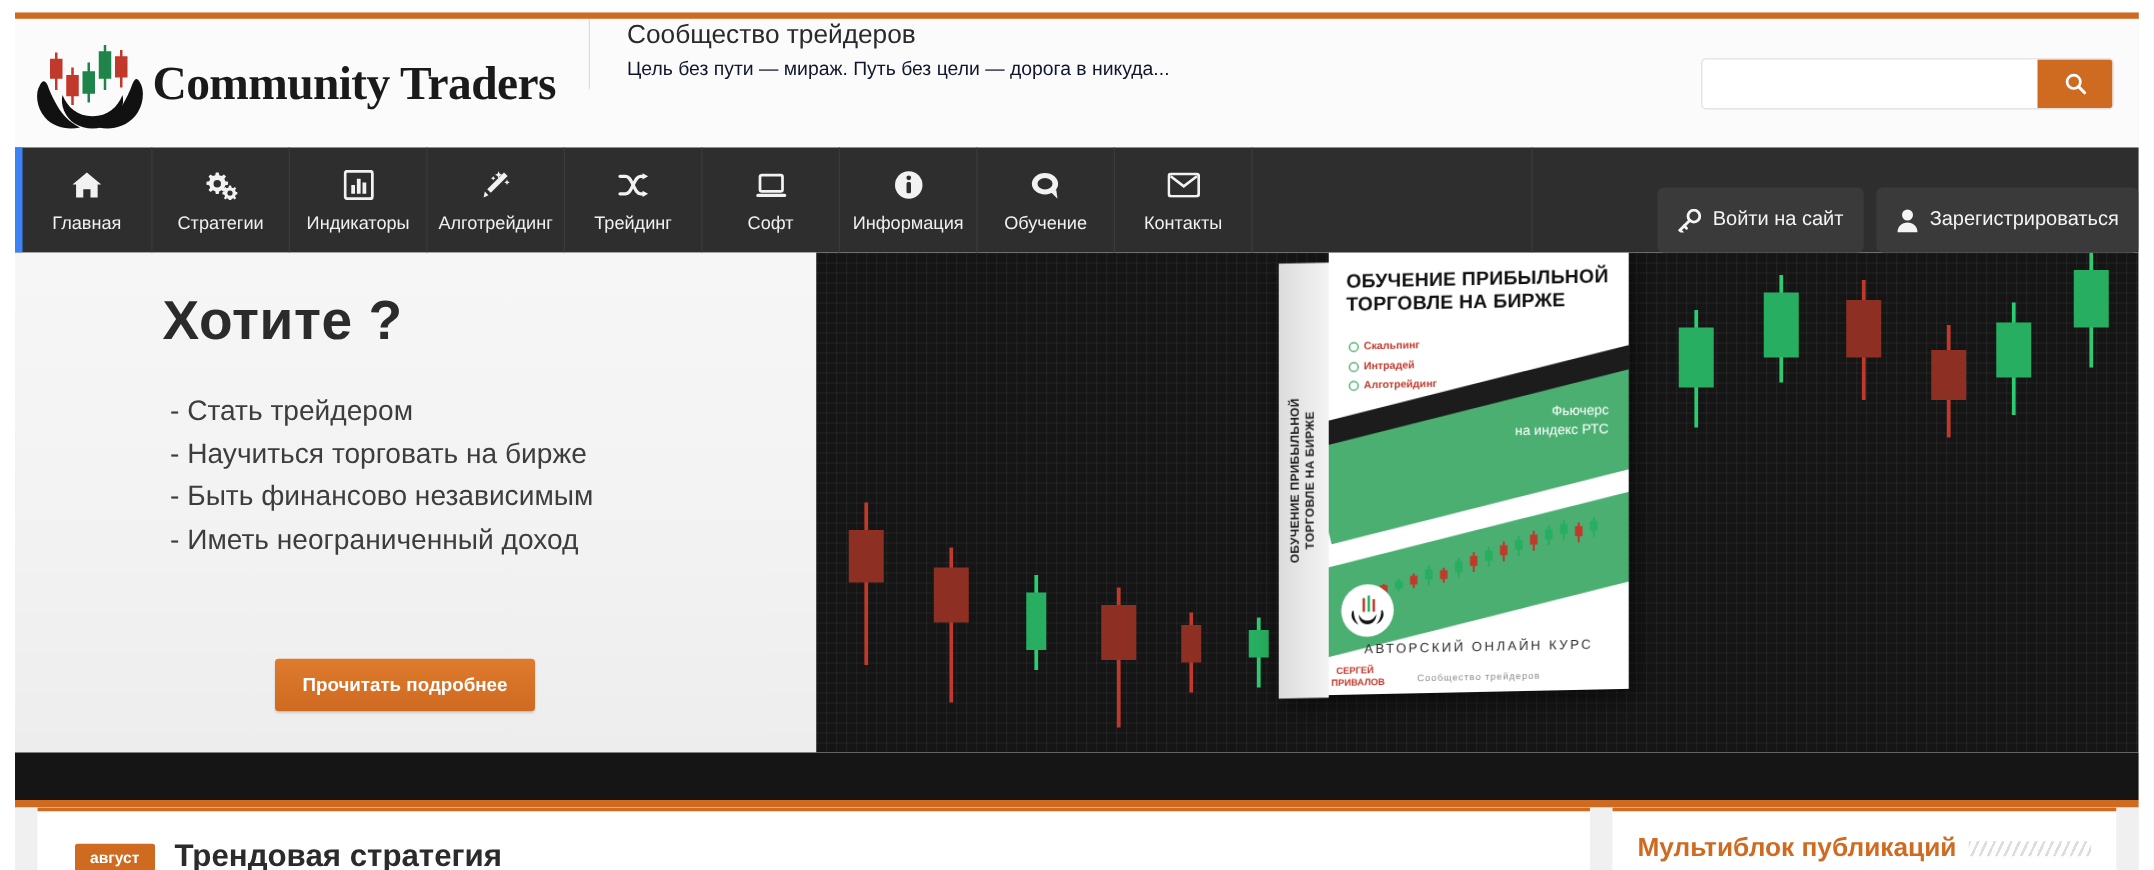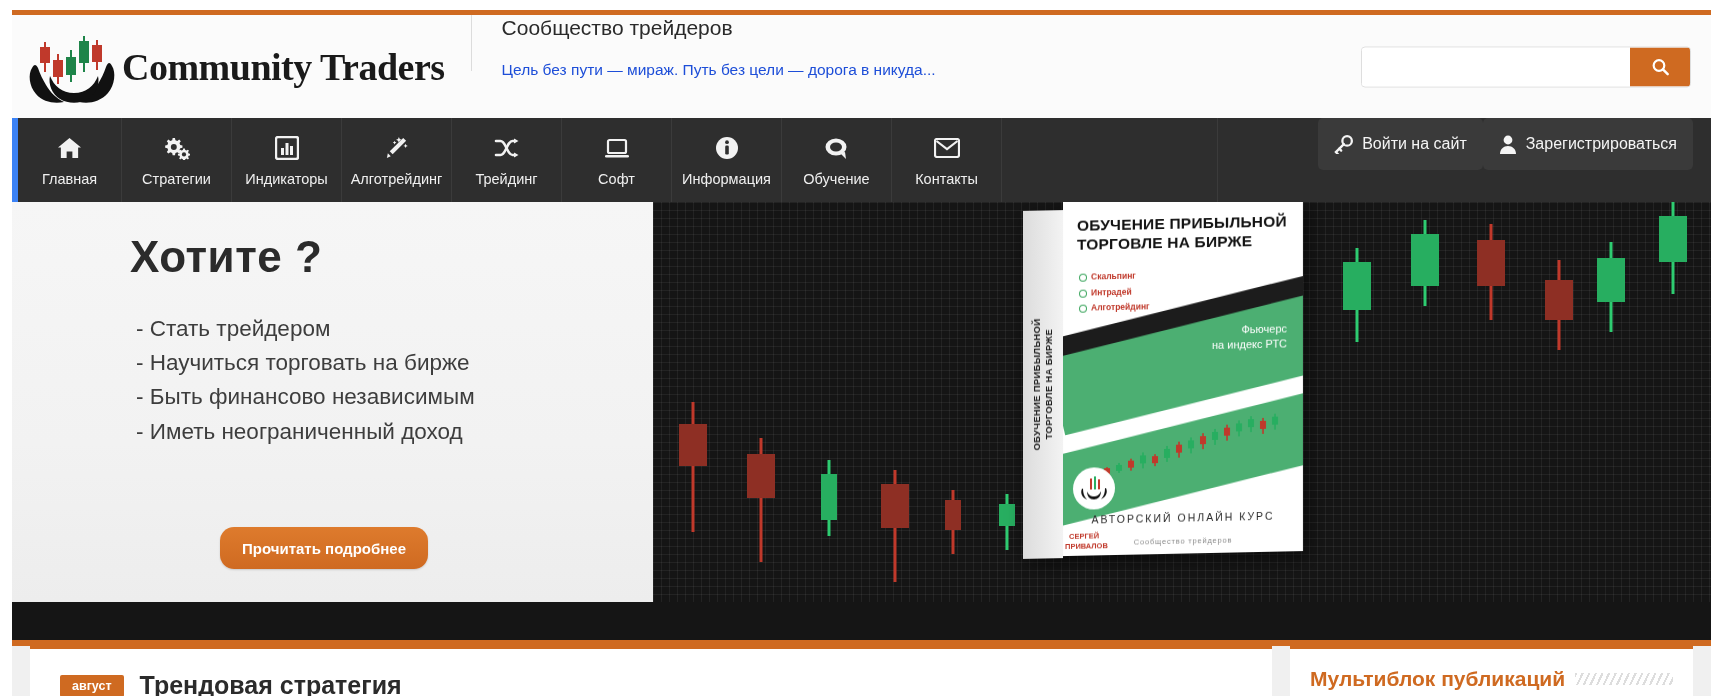--- a/index.html
+++ b/index.html
@@ -38,21 +38,21 @@
     font-size:38px; font-weight:bold; color:#1a1a1a;
     letter-spacing:-0.5px; margin-left:4px; white-space:nowrap;
   }
 
   .header-div {
     width:1px; height:56px; background:#dcdcdc;
     margin:0 30px 0 26px;
   }
 
   .site-title { font-size:21px; color:#2a2a2a; line-height:1.25; white-space:nowrap; }
-  .site-tagline { font-size:15.5px; color:#1d4ed8; line-height:1.5; margin-top:17px; white-space:nowrap; }
+  .site-tagline { font-size:15.5px; color:#0f172a; line-height:1.5; margin-top:3px; white-space:nowrap; }
 
   .search-box {
     position:absolute; right:20px; top:50%; transform:translateY(-50%);
     display:flex; align-items:stretch;
     width:330px; height:41px;
     border:1px solid #dedede; border-radius:4px; overflow:hidden; background:#fff;
   }
   .search-input {
     flex:1; border:0; outline:0; height:100%;
     padding:0 12px; font-size:14px; color:#333;
@@ -77,22 +77,22 @@
     display:flex; flex-direction:column;
     align-items:center; justify-content:center;
     cursor:pointer; color:#f2f2f2;
     padding-top:2px;
   }
   .nav-item:first-child { border-left:6px solid #3b82f6; }
   .nav-icon { height:26px; display:flex; align-items:center; justify-content:center; margin-bottom:10px; }
   .nav-label { font-size:14.5px; color:#f0f0f0; white-space:nowrap; }
 
   .nav-auth {
-    margin-left:auto; display:flex; align-items:flex-start;
-    padding-right:18px; 
+    margin-left:auto; display:flex; align-items:flex-end;
+    gap:10px;
     border-left:1px solid #3b3b3b; padding-left:100px;
   }
   .auth-btn {
     display:flex; align-items:center; gap:9px;
     background:#3a3a3a; border-radius:5px;
     height:52px; padding:0 16px; cursor:pointer;
     color:#f4f4f4; font-size:16px; white-space:nowrap;
   }
 
   
@@ -114,21 +114,21 @@
     position:absolute; left:124px; top:110px;
     list-style:none;
   }
   .hero-list li {
     font-size:22.5px; color:#3d3d3d; line-height:1.52;
     white-space:nowrap;
   }
   .hero-cta {
     position:absolute; left:208px; top:325px;
     background:linear-gradient(180deg,#de7b2d 0%,#cf6a21 100%);
-    color:#fff; border:0; border-radius:14px;
+    color:#fff; border:0; border-radius:3px;
     padding:0 22px; height:42px; font-size:15px; font-weight:bold;
     cursor:pointer; font-family:"Liberation Sans", sans-serif;
     box-shadow:0 1px 2px rgba(0,0,0,.15);
   }
 
   .hero-right {
     flex:1; position:relative;
     background:#151515;
     overflow:hidden;
   }

